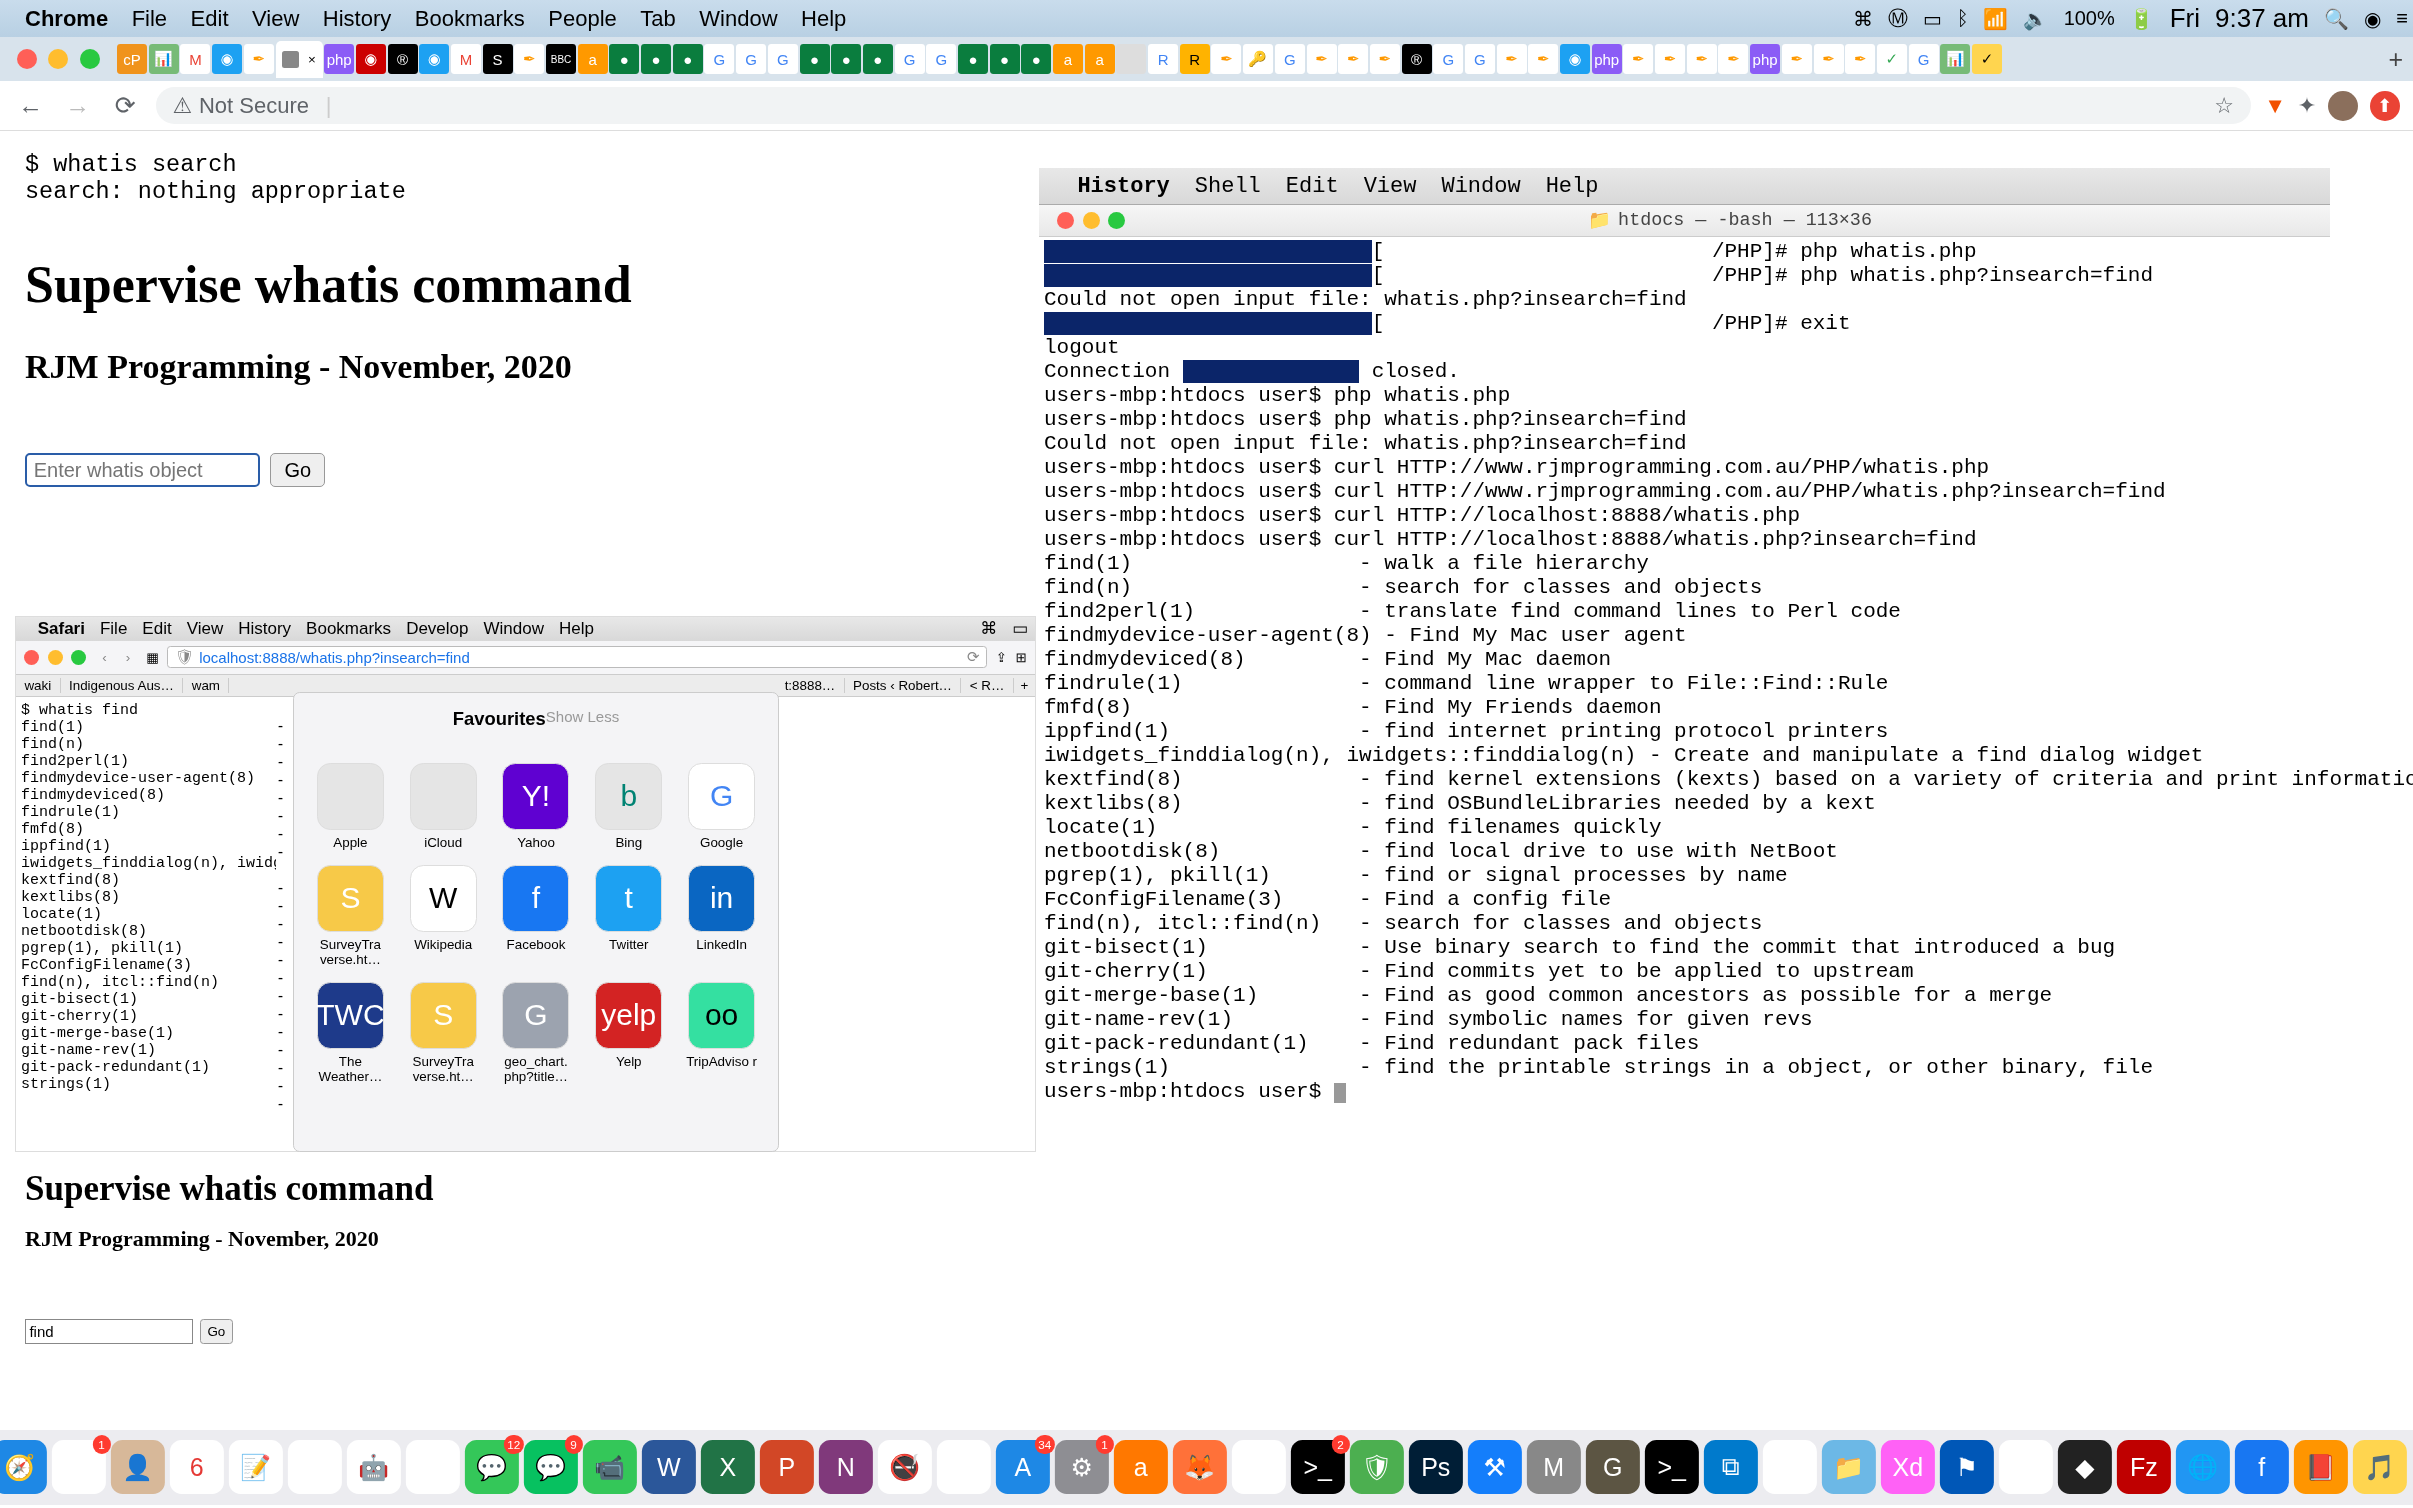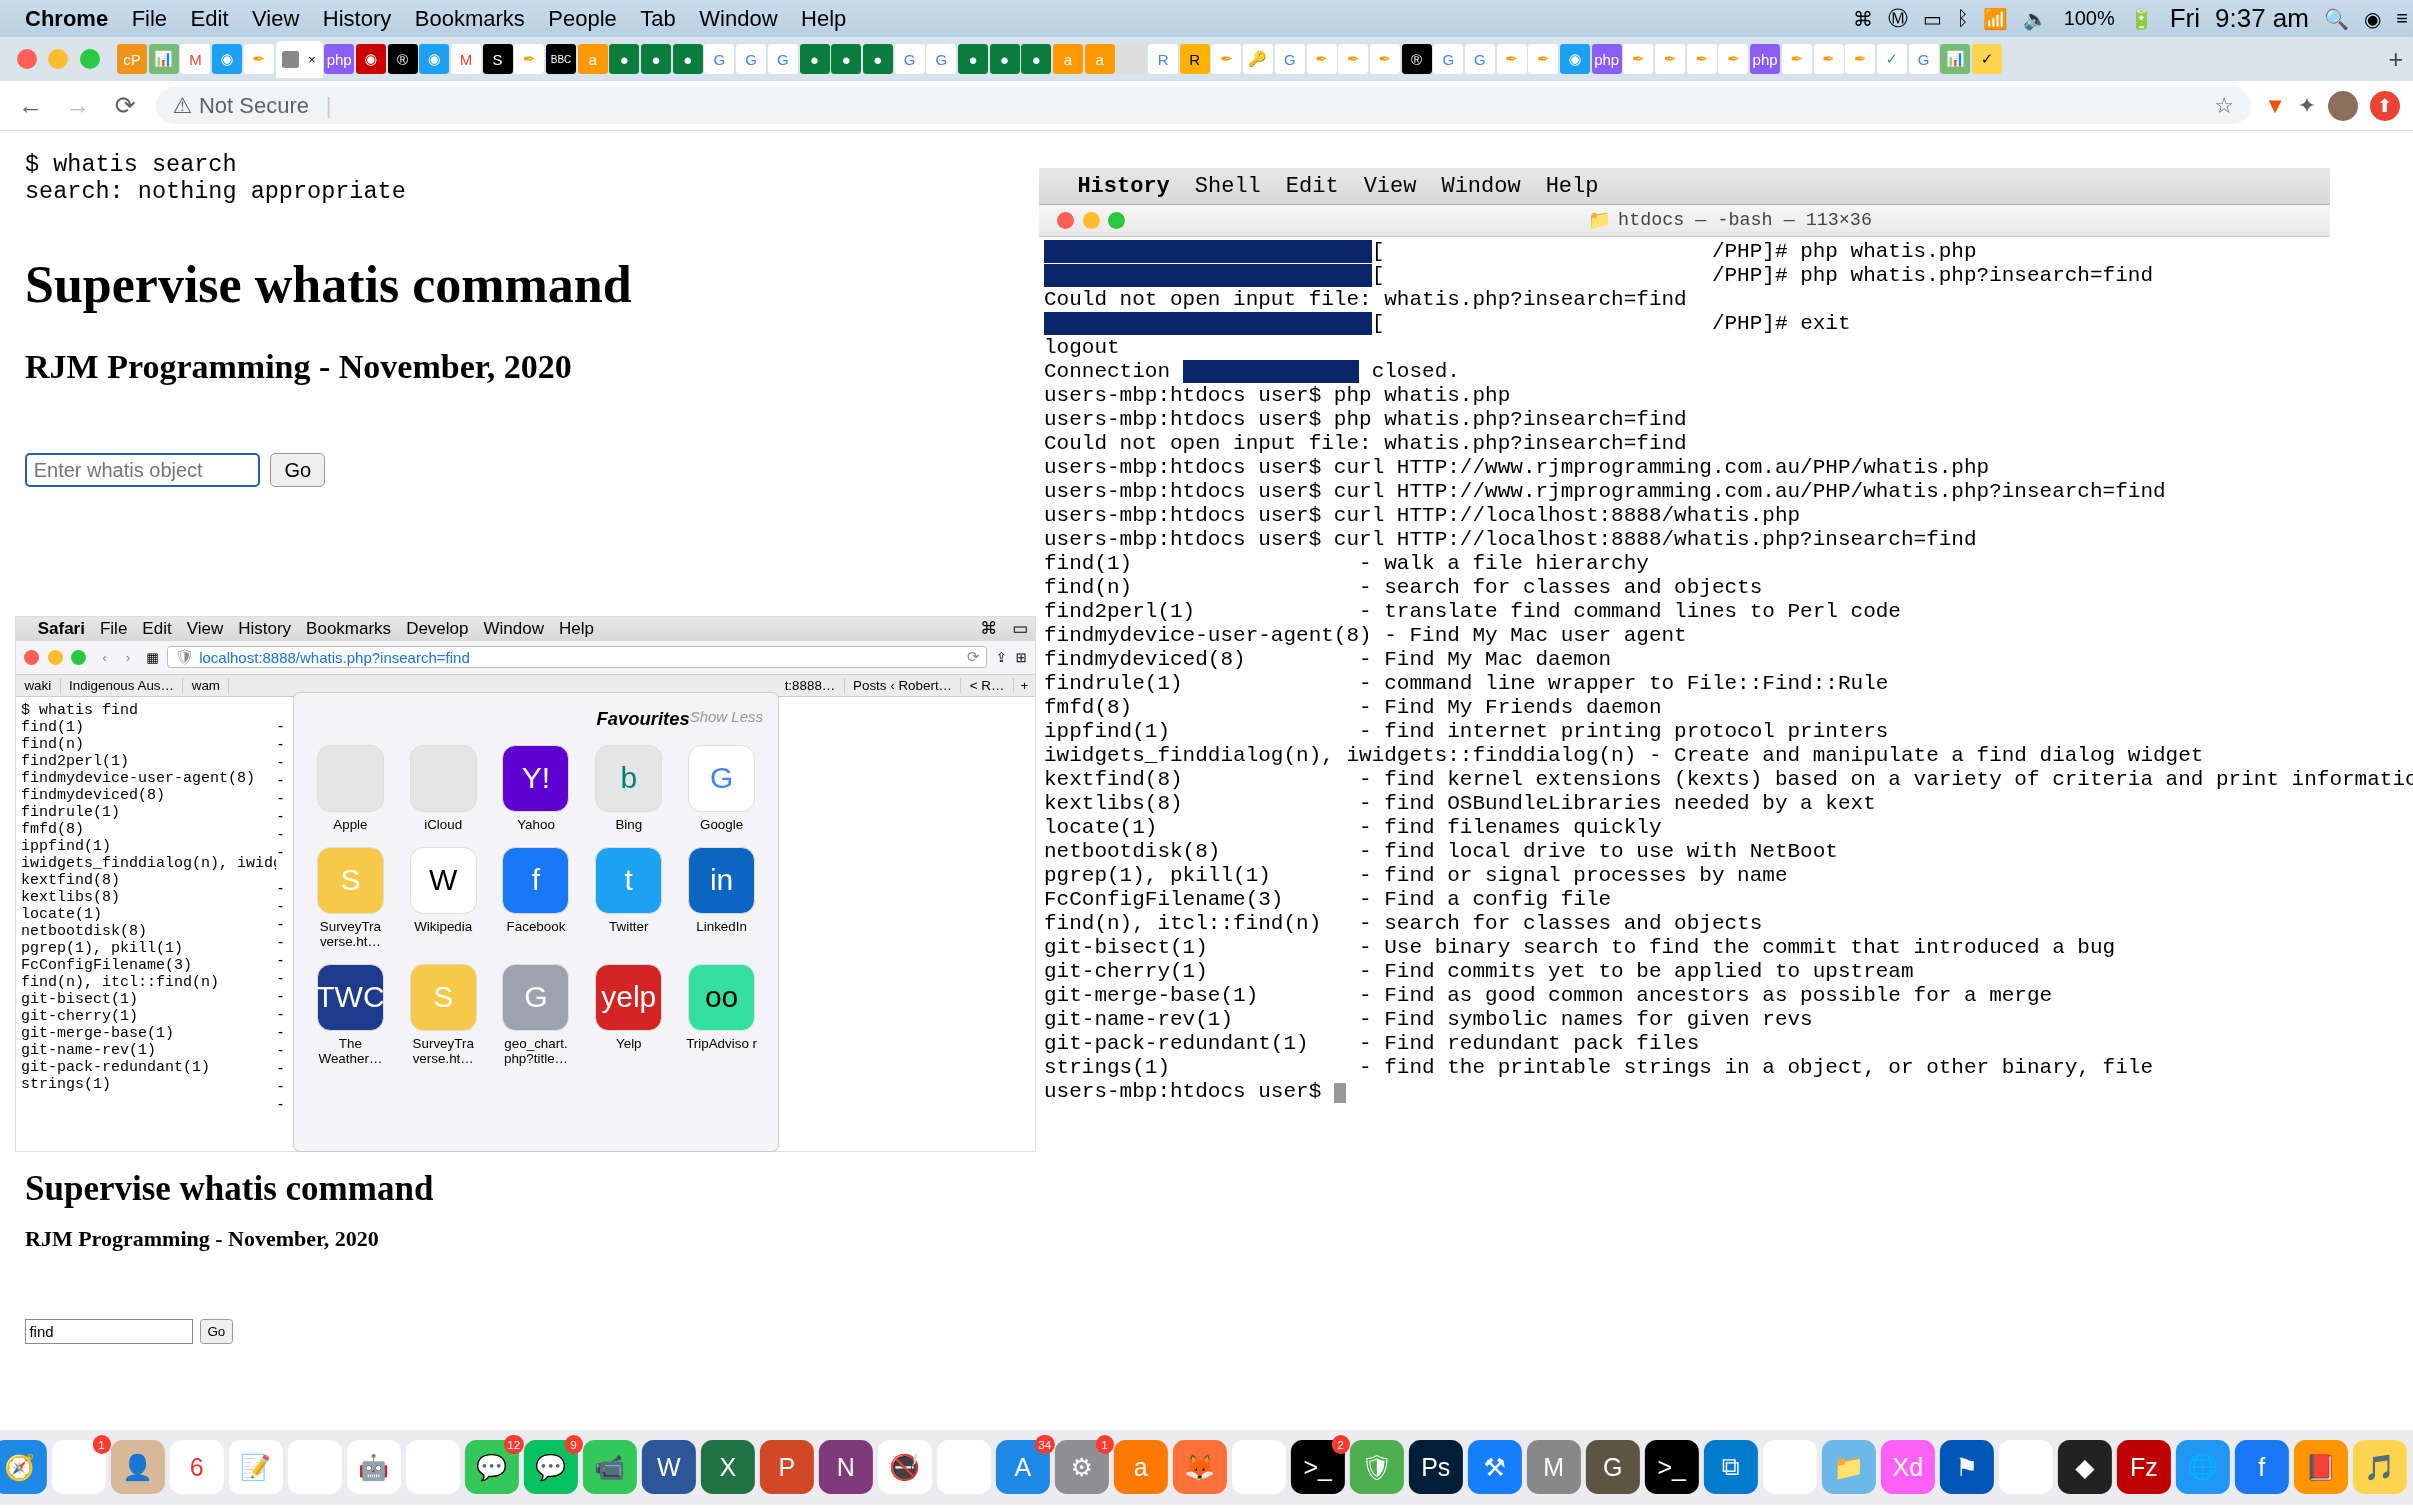--- a/index.html
+++ b/index.html
@@ -160,21 +160,21 @@
   overflow: hidden;
 }
 .favourites-panel {
   width: 486px;
   background: #f4f4f6;
   border: 0.8px solid #ccc;
   border-radius: 6.7px;
   padding: 15px;
   margin-top: -5px;
 }
-.fav-header { display:flex; justify-content: flex-end; font-size: 18.4px; margin-bottom: 15px; font-style: italic;}
+.fav-header { display:flex; justify-content: center; font-size: 18.4px; margin-bottom: 33px;}
 .fav-header .show-less { color:#999; font-size: 15px;}
 .fav-grid { display: grid; grid-template-columns: repeat(5, 1fr); gap: 15px 10px;}
 .fav-item { display:flex; flex-direction:column; align-items:center; font-size: 13.4px; text-align:center;}
 .fav-icon { width: 67px; height: 67px; border-radius: 13.4px; display:flex; align-items:center; justify-content:center; font-size: 30px; color:#fff; margin-bottom: 5px;}
 .safari-right-output {
   flex: 1;
   font-family: "Courier New", monospace;
   font-size: 15px;
   padding: 5px;
   white-space: pre;

